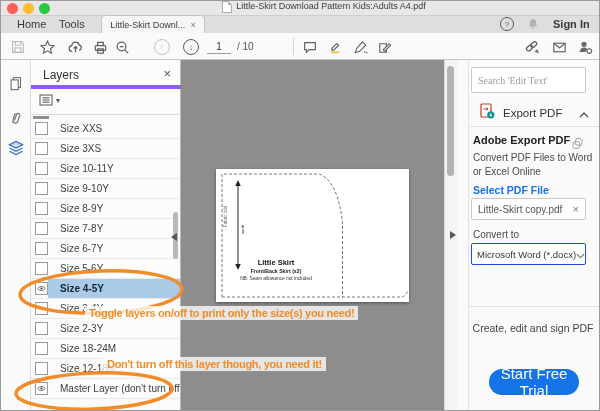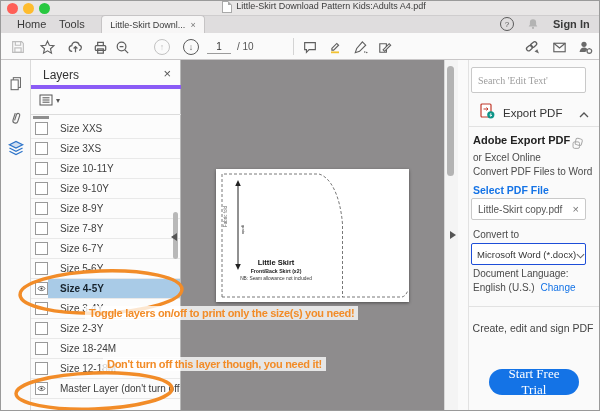--- a/index.html
+++ b/index.html
@@ -90,21 +90,21 @@
   .filebox .x{font-size:11px;color:#777;}
   .conv-lab{left:472px;top:228px;font-size:10px;color:#4a4a4a;}
   .dropdown{left:470px;top:242px;width:115px;height:22px;border:1px solid #1d4ed8;border-radius:2px;background:#fff;
     display:flex;align-items:center;box-sizing:border-box;padding:0 5px;}
   .dropdown .dtxt{font-size:9.5px;color:#333;flex:1;white-space:nowrap;}
   .doclang{left:472px;top:267px;font-size:10px;color:#4a4a4a;}
   .doclang2{left:472px;top:281px;font-size:10px;color:#4a4a4a;}
   .promo1{left:467px;top:321px;width:130px;text-align:center;font-size:10.5px;color:#444;}
   .promo2{left:467px;top:336px;width:133px;text-align:center;font-size:10.5px;color:#444;}
   .trialbtn{left:488px;top:368px;width:90px;height:26px;border-radius:13px;background:var(--link);color:#fff;
-    font-size:13px;display:flex;align-items:center;justify-content:center;border:none;font-family:Liberation Serif, serif;}
+    font-size:15px;display:flex;align-items:center;justify-content:center;border:none;font-family:Liberation Sans, sans-serif;}
 
   
   .anno{left:0;top:0;width:600px;height:411px;pointer-events:none;z-index:50;}
   .tip{position:absolute;font-size:11px;font-weight:bold;color:var(--accent);background:rgba(255,255,255,.78);
     padding:1px 4px;white-space:nowrap;letter-spacing:-0.3px;z-index:51;}
   .tip1{left:84px;top:305px;}
   .tip2{left:102px;top:356px;}
 </style>
 </head>
 <body>
@@ -381,42 +381,37 @@
     </span>
   </div>
   <span class="abs card-h">Adobe Export PDF</span>
   <span class="abs" style="left:570px;top:135px;">
     <svg width="13" height="13" viewBox="0 0 16 16" fill="none" stroke="#a5a5a5" stroke-width="1.2">
         <rect x="5.5" y="2" width="8" height="8" rx="2" transform="rotate(14 9.5 6)"></rect>
         <rect x="2.5" y="6" width="8" height="8" rx="2"></rect>
       </svg>
   </span>
   <div class="abs card-desc">
+    <div>Convert PDF Files to Word</div>
     <div>or Excel Online</div>
-    <div>Convert PDF Files to Word</div>
   </div>
   <span class="abs sel-link linkblue">Select PDF File</span>
   <div class="abs filebox">
     <span class="fname">Little-Skirt copy.pdf</span>
     <span class="x">×</span>
   </div>
   <span class="abs conv-lab">Convert to</span>
   <div class="abs dropdown">
     <span class="dtxt">Microsoft Word (*.docx)</span>
     <span>
       <svg width="9" height="6" viewBox="0 0 10 6" fill="none" stroke="#666" stroke-width="1.2">
           <path d="M1 1l4 4 4-4"></path>
         </svg>
     </span>
   </div>
-  <span class="abs doclang">Document Language:</span>
-  <span class="abs doclang2">
-    <span>English (U.S.)</span>
-    <span class="linkblue" style="margin-left:3px;">Change</span>
-  </span>
   <div class="rp-line" style="left:467px;top:305px;width:133px;height:1px;"></div>
   <div class="abs promo1">Create, edit and sign PDF</div>
   <button class="abs trialbtn">Start Free Trial</button>
 
   <svg class="abs anno" viewBox="0 0 600 411">
     <ellipse cx="100" cy="291" rx="81" ry="21" fill="none" stroke="#F28C28" stroke-width="3.5" transform="rotate(-2 100 291)"></ellipse>
     <ellipse cx="93" cy="390" rx="78" ry="18" fill="none" stroke="#F28C28" stroke-width="3.5" transform="rotate(-2 93 390)"></ellipse>
   </svg>
   <div class="tip tip1">Toggle layers on/off to print only the size(s) you need!</div>
   <div class="tip tip2">Don't turn off this layer though, you need it!</div>

